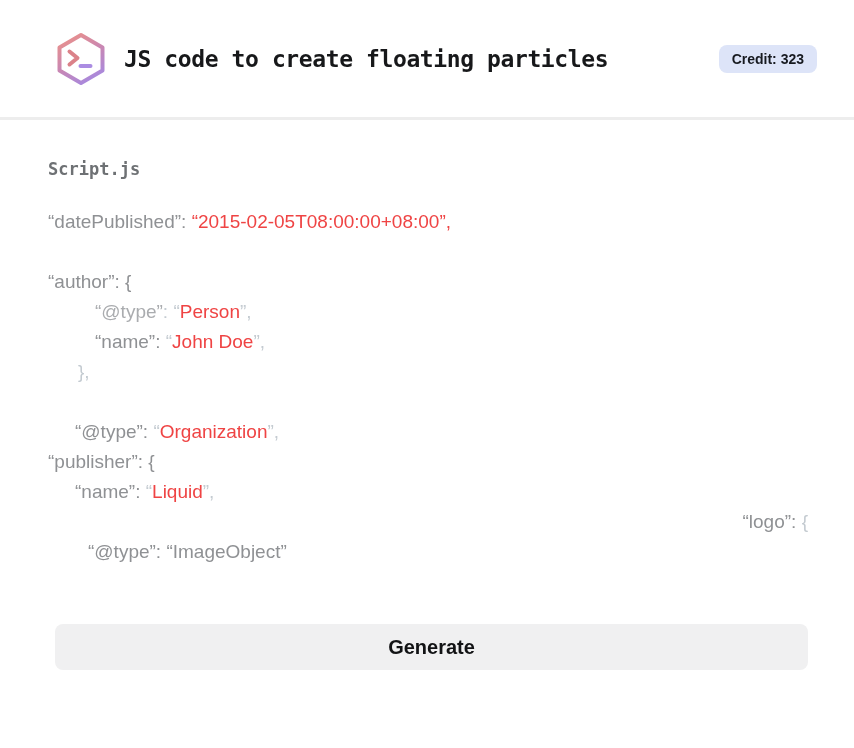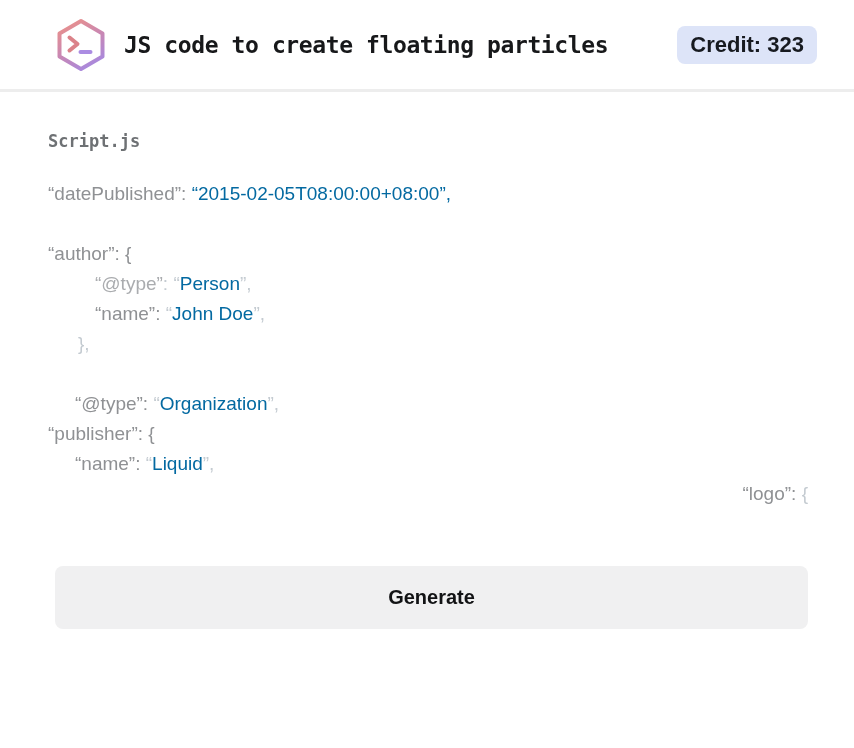--- a/index.html
+++ b/index.html
@@ -4,21 +4,21 @@
 <style>
   * { box-sizing: border-box; }
   html, body { margin: 0; padding: 0; }
   body {
     width: 854px; height: 748px;
     background: #ffffff;
     overflow: hidden;
     font-family: "Liberation Sans", sans-serif;
   }
   .header {
-    height: 92px;
+    height: 120px;
     display: flex;
     align-items: center;
     padding: 0 37px 0 55px;
     border-bottom: 3px solid #ededed;
     background: #ffffff;
   }
   .logo { width: 52px; height: 54px; flex: 0 0 auto; display: inline-flex; }
   .logo svg { width: 52px; height: 54px; }
   .title {
     font-family: "DejaVu Sans Mono", monospace;
@@ -26,21 +26,21 @@
     font-weight: 600;
     color: #17181a;
     margin: 0 0 0 17px;
     letter-spacing: -0.4px;
     white-space: nowrap;
   }
   .credit {
     margin-left: auto;
     background: #dde4f8;
     color: #171a20;
-    font-size: 22px;
+    font-size: 14px;
     font-weight: bold;
     padding: 6px 13px;
     border-radius: 8px;
     white-space: nowrap;
   }
   .main { padding: 39px 46px 0 48px; }
   .filename {
     font-family: "DejaVu Sans Mono", monospace;
     font-size: 17px;
     font-weight: 600;
@@ -50,26 +50,26 @@
   .code {
     margin-top: 28px;
     font-size: 19px;
     line-height: 30px;
     color: #8f9194;
   }
   .line { white-space: pre; min-height: 30px; }
   .seg-g   { color: #8f9194; }
   .seg-g2  { color: #aaacaf; }
   .seg-dim { color: #c4cbd1; }
-  .seg-b   { color: #0369a1; }
+  .seg-b   { color: #ef4444; }
   .generate {
     display: block;
     width: calc(100% - 7px);
     margin: 57px 0 0 7px;
-    height: 63px;
+    height: 46px;
     background: #f0f0f1;
     border: none;
     border-radius: 8px;
     font-family: "Liberation Sans", sans-serif;
     font-size: 20px;
     font-weight: bold;
     color: #121315;
     cursor: pointer;
   }
 </style>
@@ -104,17 +104,18 @@
         <div class="line">&nbsp;</div>
         <div class="line" style="padding-left: 0px;"><span class="seg-g">“author”: {</span></div>
         <div class="line" style="padding-left: 47px;"><span class="seg-g2">“@type”</span><span class="seg-dim">: </span><span class="seg-dim">“</span><span class="seg-b">Person</span><span class="seg-dim">”,</span></div>
         <div class="line" style="padding-left: 47px;"><span class="seg-g">“name”: </span><span class="seg-dim">“</span><span class="seg-b">John Doe</span><span class="seg-dim">”,</span></div>
         <div class="line" style="padding-left: 30px;"><span class="seg-dim">},</span></div>
         <div class="line">&nbsp;</div>
         <div class="line" style="padding-left: 27px;"><span class="seg-g">“@type”: </span><span class="seg-dim">“</span><span class="seg-b">Organization</span><span class="seg-dim">”,</span></div>
         <div class="line" style="padding-left: 0px;"><span class="seg-g">“publisher”: {</span></div>
         <div class="line" style="padding-left: 27px;"><span class="seg-g">“name”: </span><span class="seg-dim">“</span><span class="seg-b">Liquid</span><span class="seg-dim">”,</span></div>
         <div class="line" style="padding-left: 27px; text-align: right;"><span class="seg-g">“logo”: </span><span class="seg-dim">{</span></div>
+        <div class="line" style="padding-left: 40px;"><span class="seg-g">“@type”: “ImageObject”</span></div>
       </div>
     <button class="generate">Generate</button>
   </main>
 
 </div>
 
 </body></html>

